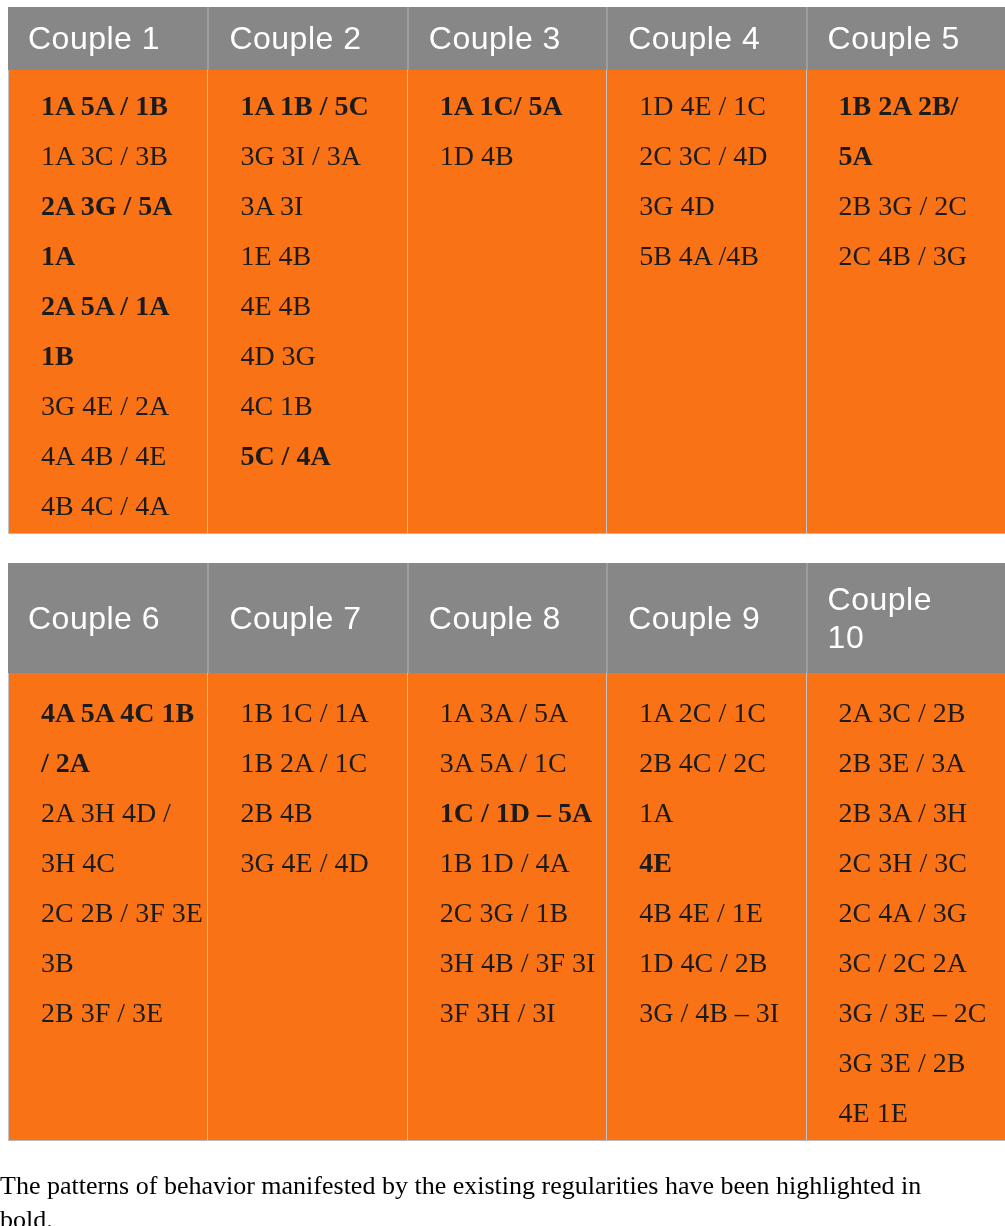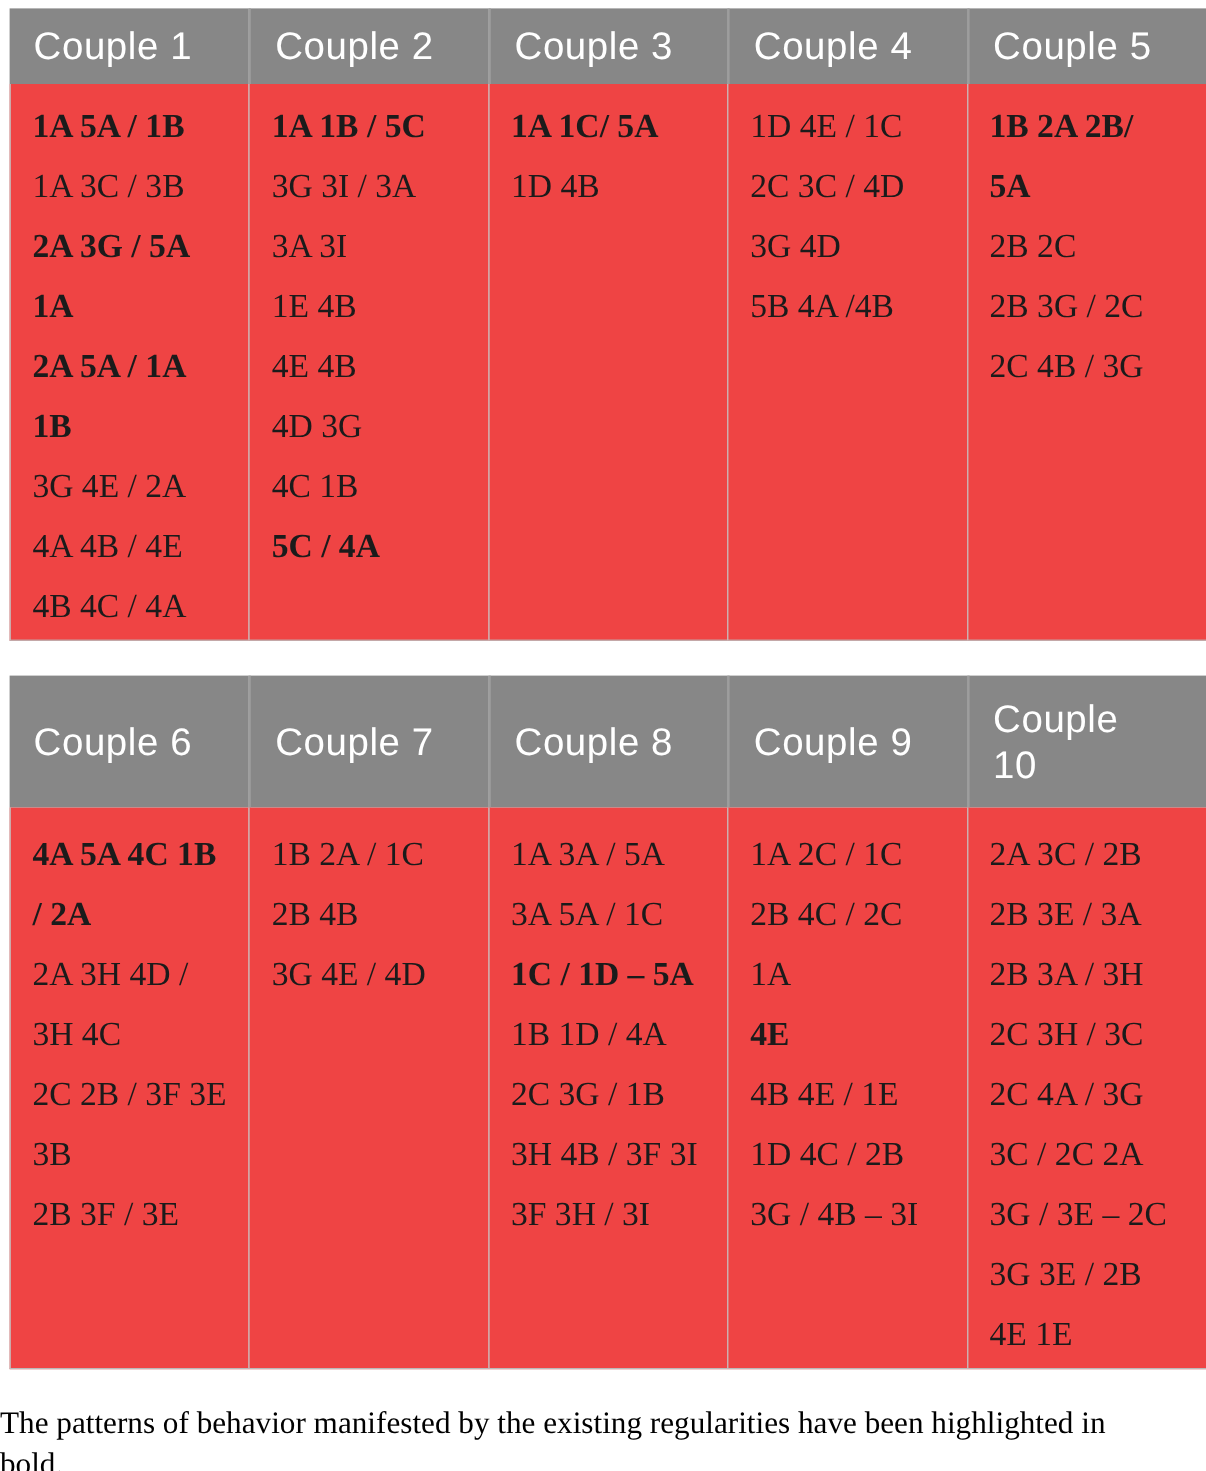--- a/index.html
+++ b/index.html
@@ -37,25 +37,25 @@
     box-sizing: border-box;
     white-space: pre-line;
     line-height: 1.2;
     letter-spacing: 0.5px;
   }
   .tbl-1 .th { height: 63px; }
   .tbl-2 .th { height: 110px; }
   .th + .th { border-left: 2px solid #9d9d9d; }
 
   .td {
-    background: #ef4444;
+    background: #f97316;
     border-left: 1px solid #c3c3c3;
     border-bottom: 1px solid #b9b9b9;
     box-sizing: border-box;
-    padding: 11px 4px 2px 18px;
+    padding: 11px 4px 2px 32px;
   }
   .tbl-2 .td { padding-top: 15px; }
 
   .entry {
     height: 50px;
     line-height: 50px;
     font-size: 28px;
     color: #1b1b1b;
     white-space: nowrap;
   }
@@ -108,21 +108,20 @@
       </div>
     <div class="td">
         <div class="entry">1D 4E / 1C</div>
         <div class="entry">2C 3C / 4D</div>
         <div class="entry">3G 4D</div>
         <div class="entry">5B 4A /4B</div>
       </div>
     <div class="td">
         <div class="entry bold">1B 2A 2B/</div>
         <div class="entry bold">5A</div>
-        <div class="entry">2B 2C</div>
         <div class="entry">2B 3G / 2C</div>
         <div class="entry">2C 4B / 3G</div>
       </div>
   </div>
 
   <div class="tbl tbl-2">
     <div class="th">Couple 6</div>
     <div class="th">Couple 7</div>
     <div class="th">Couple 8</div>
     <div class="th">Couple 9</div>
@@ -131,20 +130,21 @@
     <div class="td">
         <div class="entry bold">4A 5A 4C 1B</div>
         <div class="entry bold">/ 2A</div>
         <div class="entry">2A 3H 4D /</div>
         <div class="entry">3H 4C</div>
         <div class="entry">2C 2B / 3F 3E</div>
         <div class="entry">3B</div>
         <div class="entry">2B 3F / 3E</div>
       </div>
     <div class="td">
+        <div class="entry">1B 1C / 1A</div>
         <div class="entry">1B 2A / 1C</div>
         <div class="entry">2B 4B</div>
         <div class="entry">3G 4E / 4D</div>
       </div>
     <div class="td">
         <div class="entry">1A 3A / 5A</div>
         <div class="entry">3A 5A / 1C</div>
         <div class="entry bold">1C / 1D – 5A</div>
         <div class="entry">1B 1D / 4A</div>
         <div class="entry">2C 3G / 1B</div>

